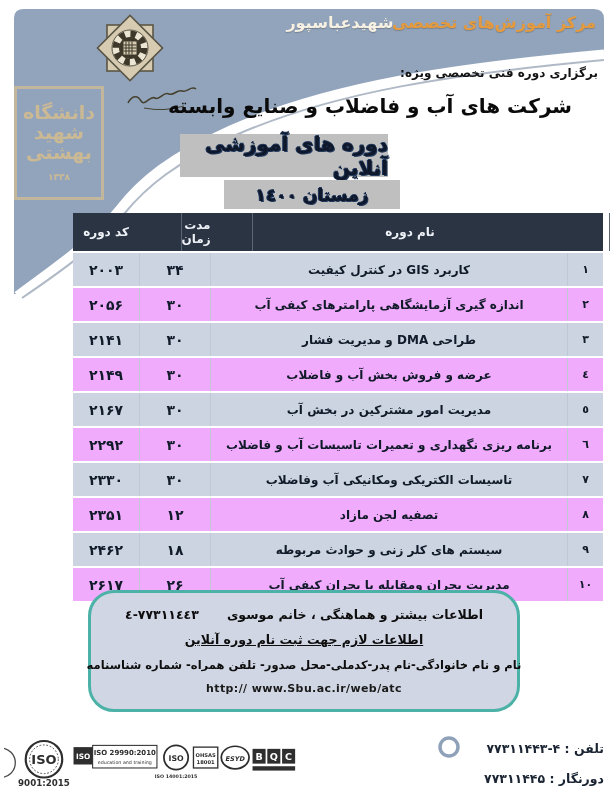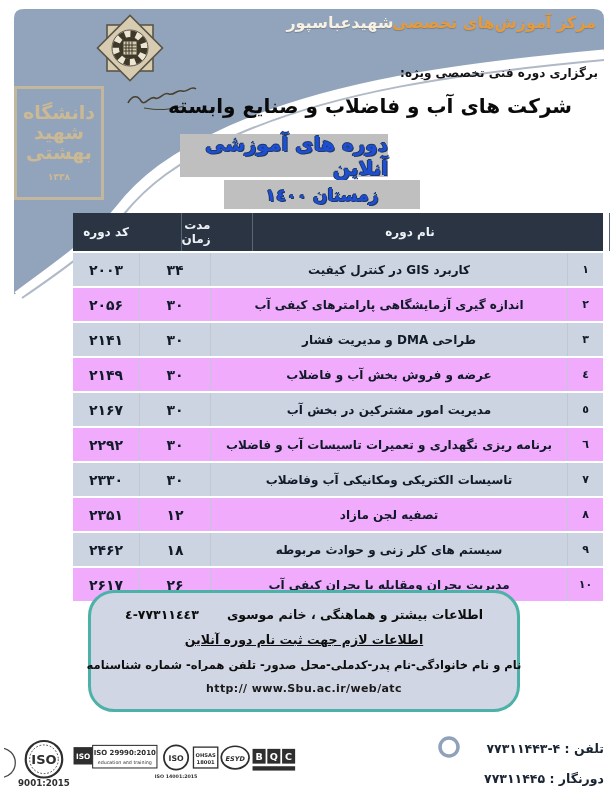--- a/index.html
+++ b/index.html
@@ -9,24 +9,24 @@
   }
   .abs{position:absolute;}
   
   .hdr-title{top:13px;right:16px;direction:rtl;font-size:16px;font-weight:bold;white-space:nowrap;}
   .hdr-orange{color:#e49a3e;text-shadow:0 1px 1px rgba(60,40,0,.25);}
   .hdr-white{color:#f7f1e3;margin-right:-7px;text-shadow:0 1px 1px rgba(60,60,60,.35);}
   .intro{top:66px;right:14px;direction:rtl;font-size:12px;font-weight:bold;color:#141414;}
   .main-title{top:94px;right:22px;left:150px;text-align:center;direction:rtl;
     font-size:20px;font-weight:bold;color:#0a0a0a;}
   .badge{background:#bfbfbf;display:flex;align-items:center;justify-content:center;
-    direction:rtl;font-weight:bold;color:#1d4ed8;
+    direction:rtl;font-weight:bold;color:#0f172a;
     text-shadow:1px 1px 0 #21395c,-1px 0 0 #21395c,0 -1px 0 #21395c;}
   .badge-online{left:180px;top:134px;width:208px;height:43px;font-size:20px;}
-  .badge-season{left:224px;top:180px;width:196px;height:29px;font-size:17px;}
+  .badge-season{left:224px;top:180px;width:176px;height:29px;font-size:17px;}
   
   .seal{left:14px;top:86px;width:84px;height:108px;border:3px solid rgba(206,187,148,.85);
     display:flex;flex-direction:column;align-items:center;justify-content:center;
     direction:rtl;color:#cfbb92;font-weight:bold;line-height:1.05;opacity:.95;}
   .seal .big{font-size:19px;}
   .seal .year{font-size:9px;letter-spacing:2px;margin-top:10px;}
   
   .ctable{left:73px;top:213px;width:530px;}
   .thead,.trow{display:grid;grid-template-columns:66px 71px 357px 36px;direction:ltr;}
   .thead{background:#2a3443;height:38px;color:#eef2f7;font-size:12px;font-weight:bold;}

